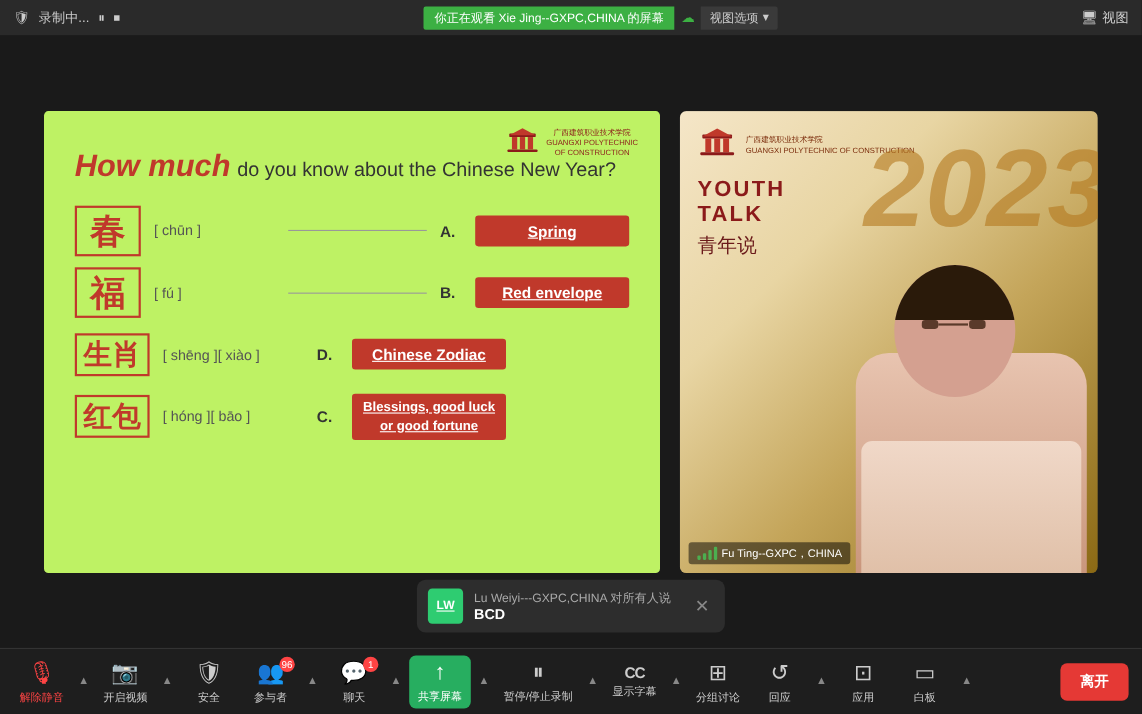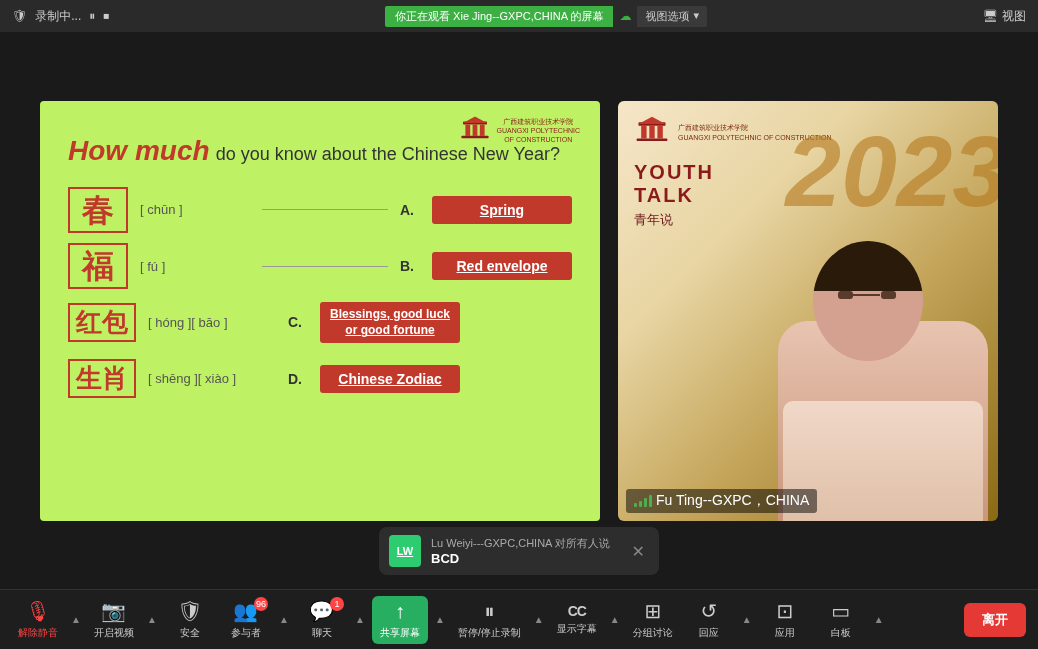--- a/index.html
+++ b/index.html
@@ -219,42 +219,42 @@
       font-size: 20px;
       font-weight: 900;
       letter-spacing: 2px;
     }
     .youth-talk-text .talk {
       font-size: 20px;
       font-weight: 900;
       letter-spacing: 2px;
     }
     .youth-talk-text .chinese {
-      font-size: 13px;
+      font-size: 18px;
       margin-top: 4px;
       color: #6b1a1a;
     }
     .year-2023 {
       position: absolute;
       right: -10px;
       top: 20px;
       font-size: 100px;
       font-weight: 900;
       color: rgba(180, 120, 30, 0.6);
       font-style: italic;
       line-height: 1;
     }
 
     .video-name-tag {
       position: absolute;
       bottom: 8px;
       left: 8px;
       background: rgba(0,0,0,0.5);
       color: white;
-      font-size: 14px;
+      font-size: 10px;
       padding: 3px 8px;
       border-radius: 3px;
       display: flex;
       align-items: center;
       gap: 4px;
     }
 
     
     .chat-notification {
       position: absolute;
@@ -462,33 +462,33 @@
 
       <div class="quiz-row">
         <div class="chinese-char">福</div>
         <div class="pinyin">[ fú ]</div>
         <div class="connector-line"></div>
         <div class="answer-label">B.</div>
         <button class="answer-btn">Red envelope</button>
       </div>
 
       <div class="quiz-row">
+        <div class="chinese-char" style="font-size:26px;">生肖</div>
+        <div class="pinyin">[ shēng ][ xiào ]</div>
+        <div style="width:6px;"></div>
+        <div class="answer-label">D.</div>
+        <button class="answer-btn">Chinese Zodiac</button>
+      </div>
+
+      <div class="quiz-row">
         <div class="chinese-char" style="font-size:26px;">红包</div>
         <div class="pinyin">[ hóng ][ bāo ]</div>
         <div style="width:6px;"></div>
         <div class="answer-label">C.</div>
         <button class="answer-btn multi-line">Blessings, good luck<br>or good fortune</button>
-      </div>
-
-      <div class="quiz-row">
-        <div class="chinese-char" style="font-size:26px;">生肖</div>
-        <div class="pinyin">[ shēng ][ xiào ]</div>
-        <div style="width:6px;"></div>
-        <div class="answer-label">D.</div>
-        <button class="answer-btn">Chinese Zodiac</button>
       </div>
 
     </div>
   </div>
 
   <div class="video-panel">
     <div class="video-bg">
 
       <div class="video-logo-area">
         <svg class="video-logo-icon" viewBox="0 0 40 40">

